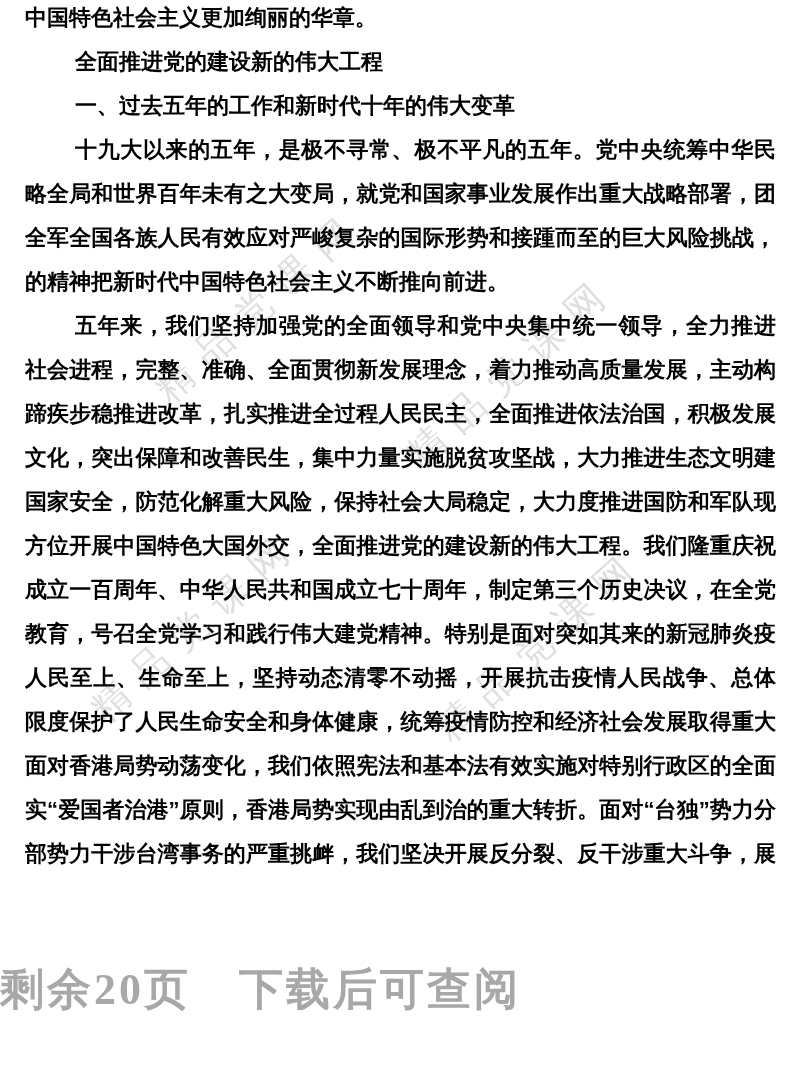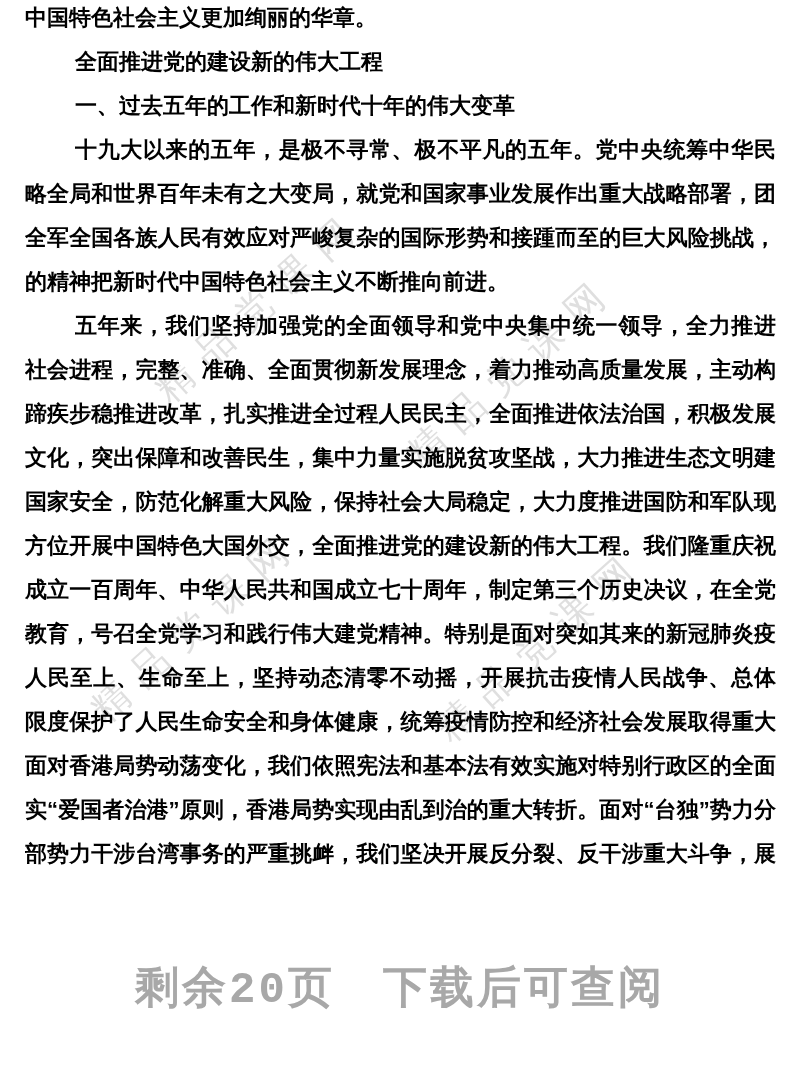--- a/index.html
+++ b/index.html
@@ -60,22 +60,22 @@
     text-align-last: justify;
   }
   .indent { text-indent: 50px; }
   
   .banner {
     position: absolute;
     top: 966px;
     left: 0;
     width: 100%;
     z-index: 3;
-    text-align: center;
-    font-family: Liberation Mono, monospace;
+    text-align: left;
+    font-family: Liberation Serif, serif;
     font-weight: 700;
     font-size: 44px;
     line-height: 48px;
     color: #a8a8a8;
     letter-spacing: 3px;
   }
   .banner-gap {
     display: inline-block;
     width: 48px;
   }

